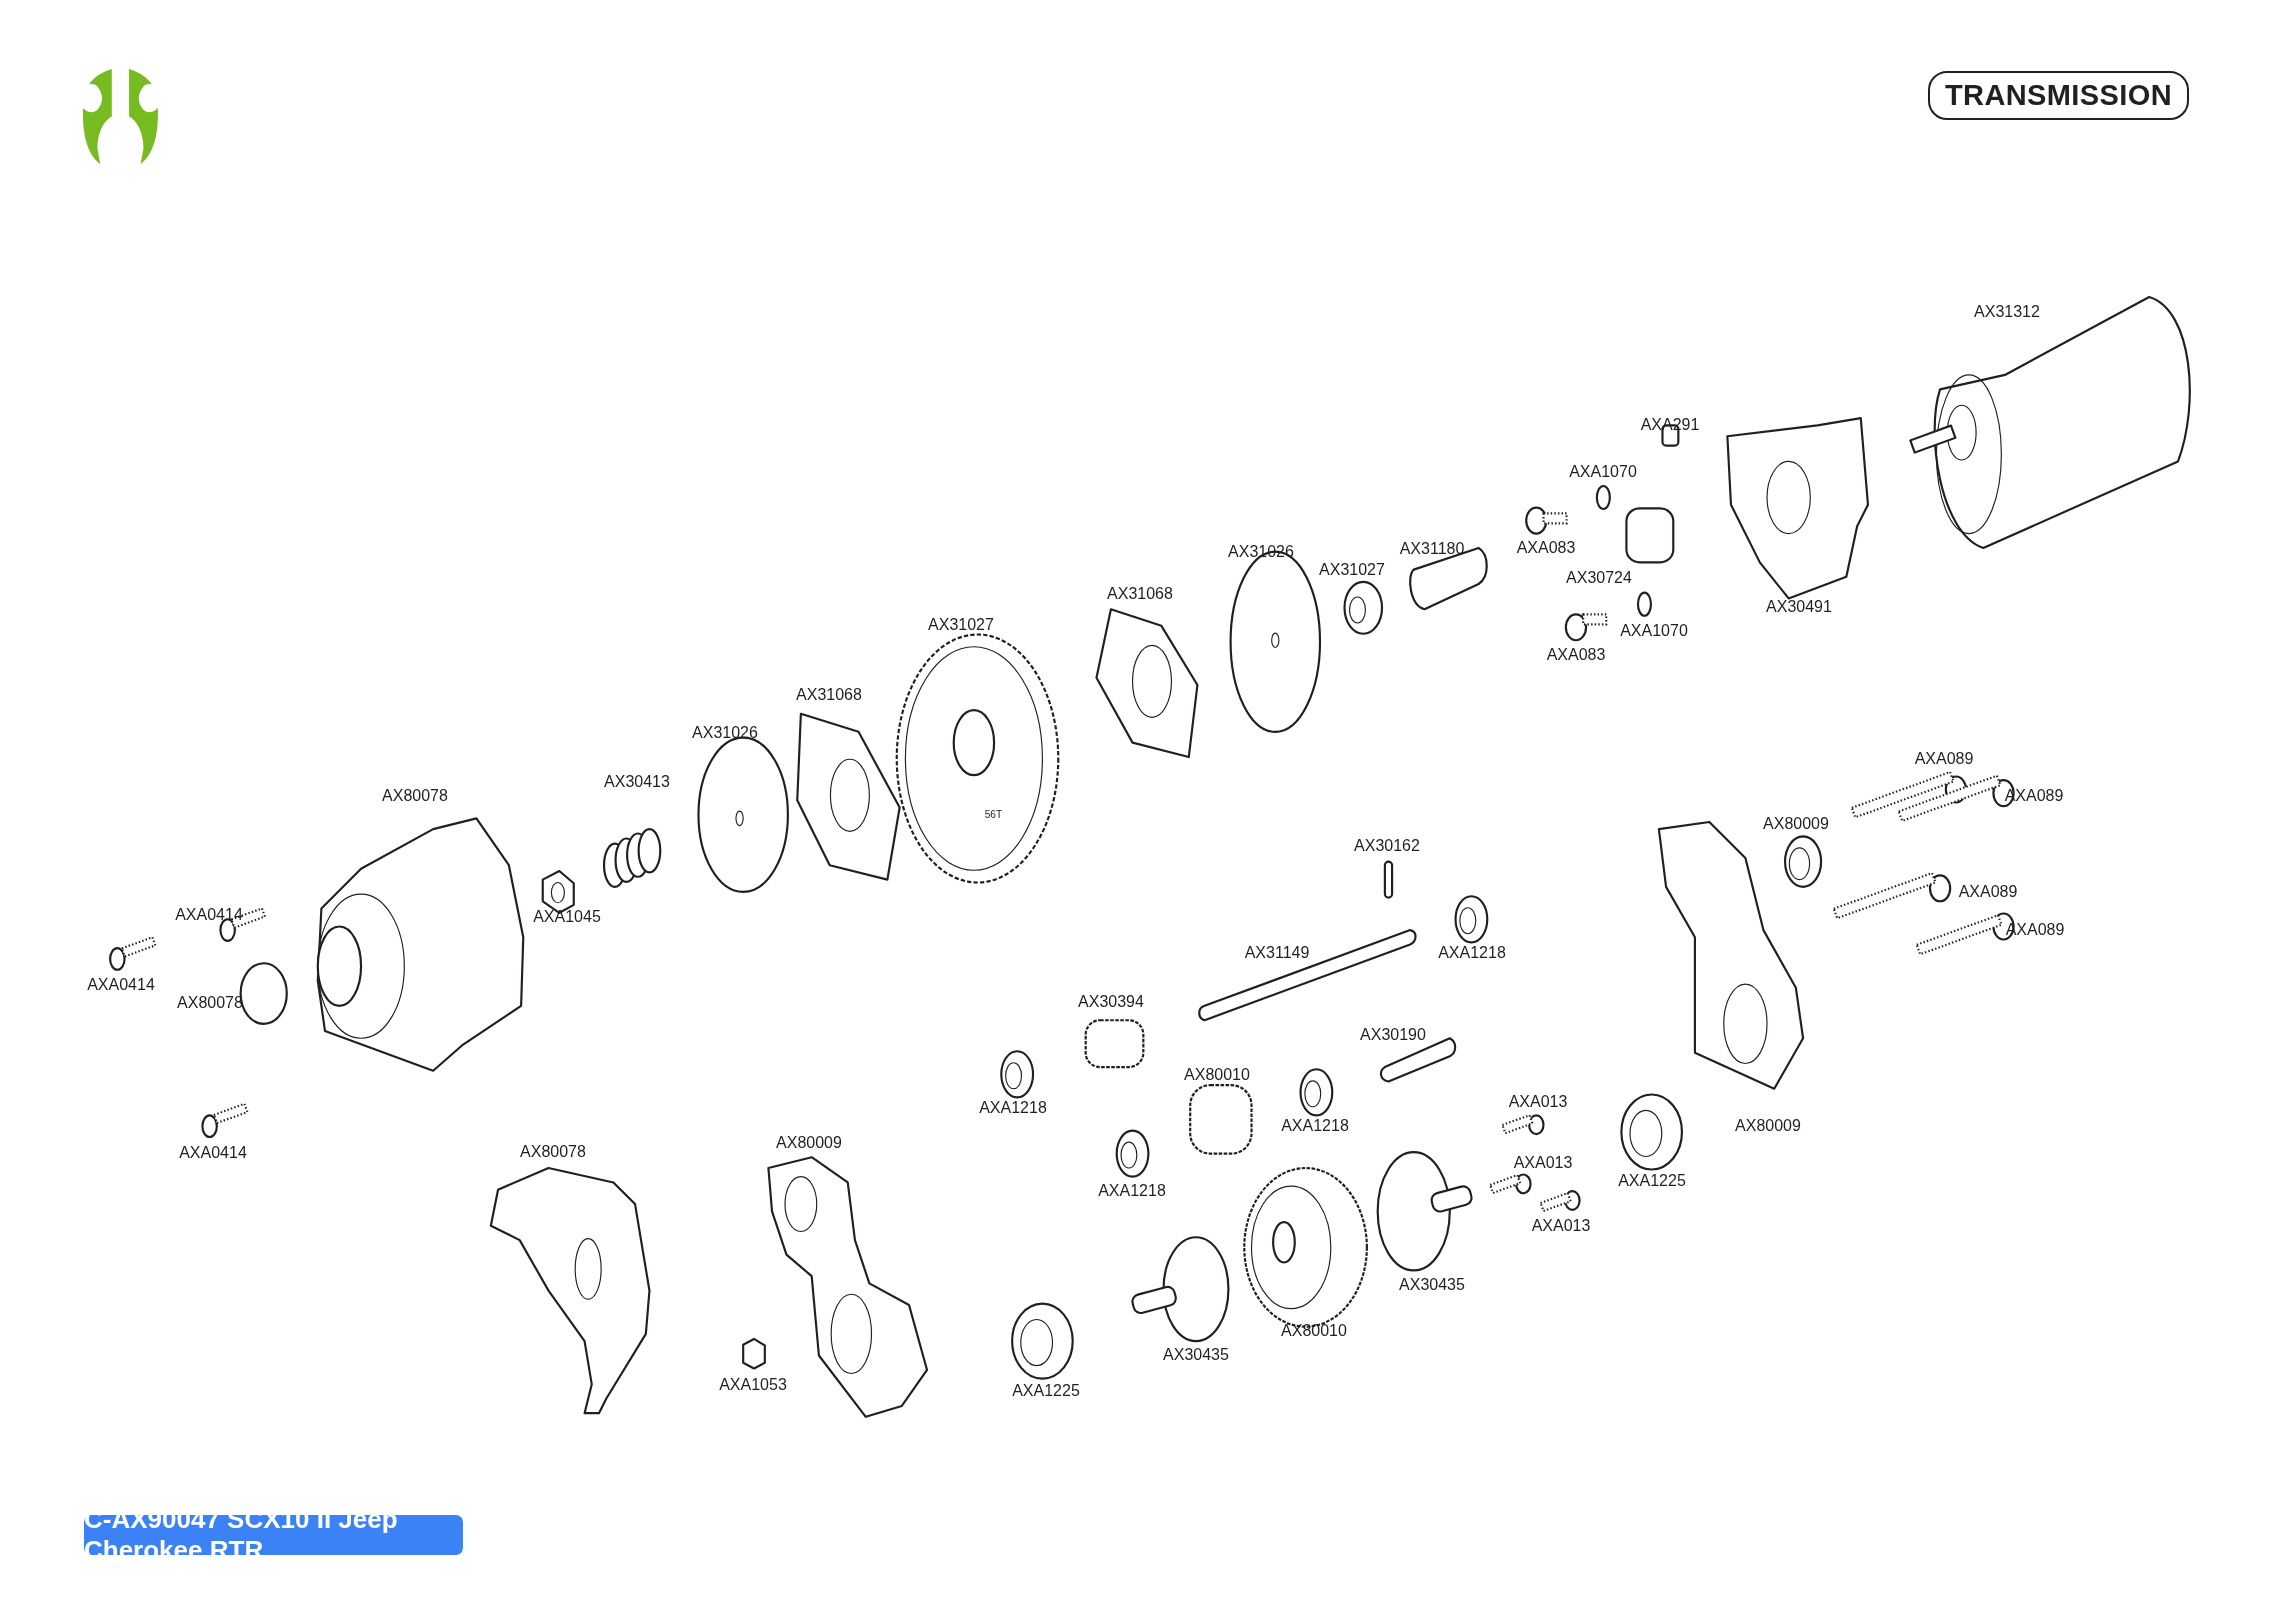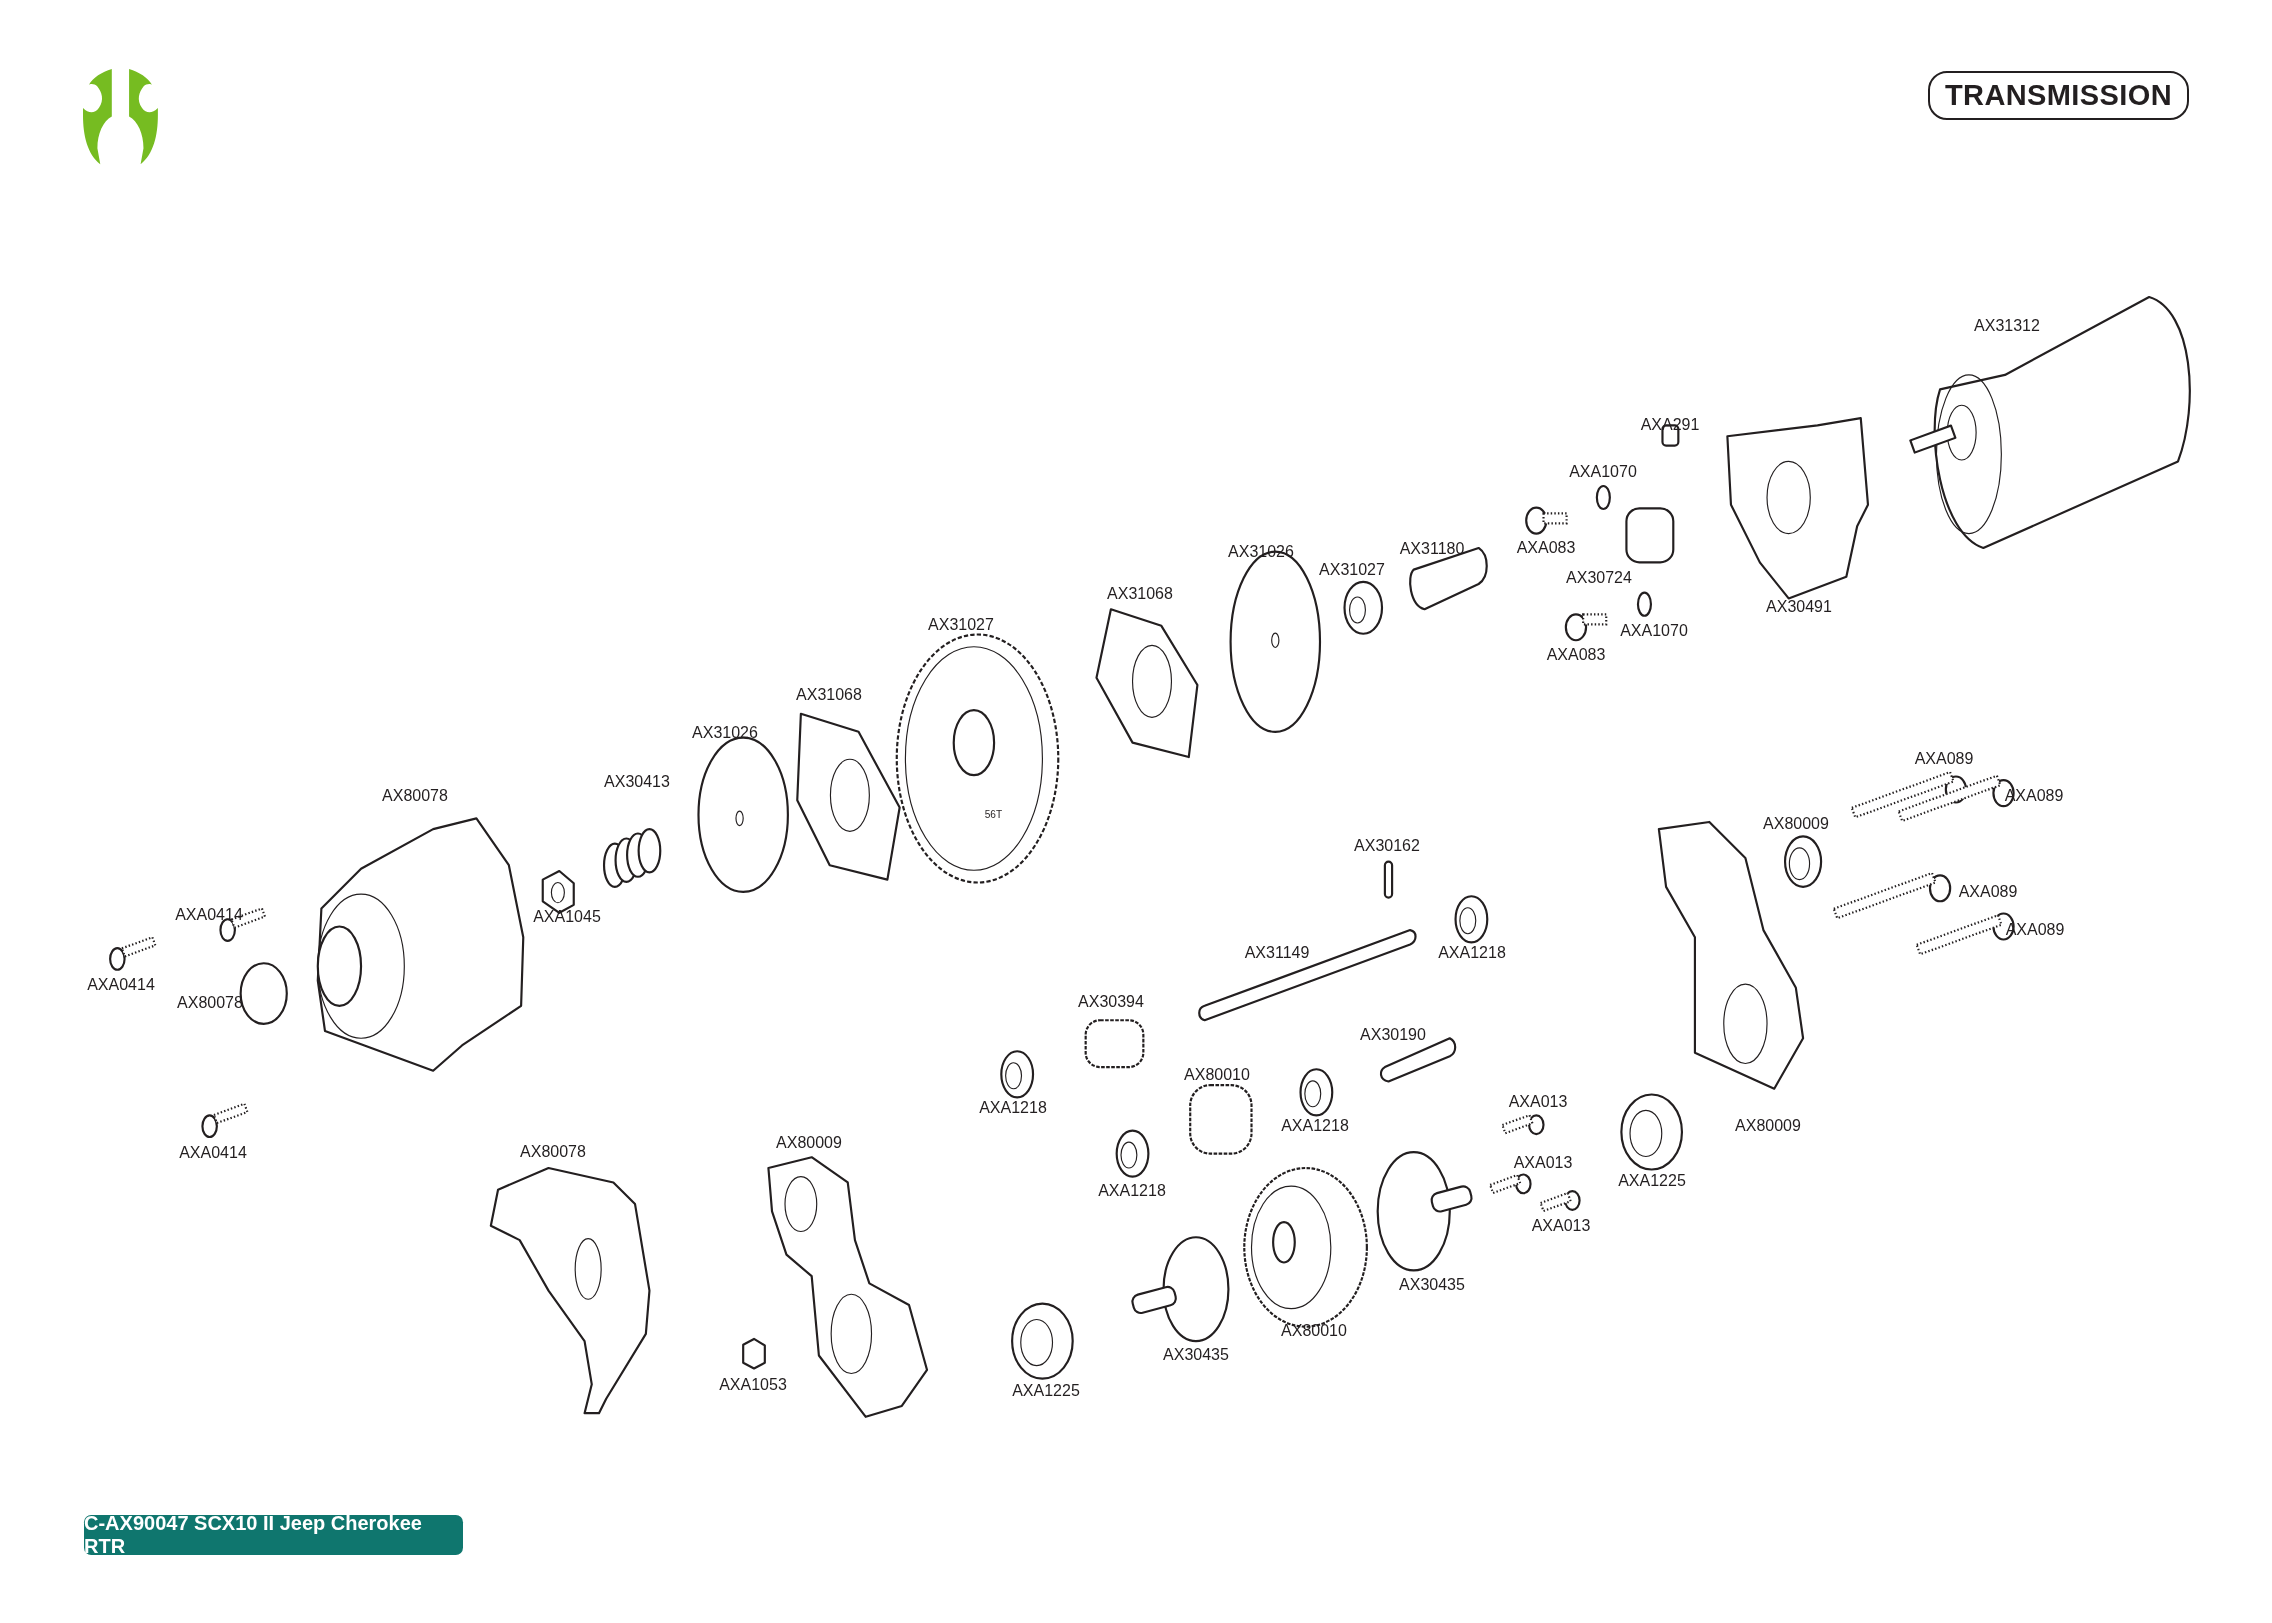--- a/index.html
+++ b/index.html
@@ -5,22 +5,22 @@
   html, body { margin: 0; padding: 0; background: #ffffff; }
   body { width: 2273px; height: 1623px; position: relative; overflow: hidden;
          font-family: "Liberation Sans", "DejaVu Sans", sans-serif; color: #231f20; }
   .logo { position: absolute; left: 83px; top: 69px; width: 447px; height: 101px; }
   .logo-text { position: absolute; left: 126px; top: -7.2px; font-family: "DejaVu Sans", sans-serif;
                font-weight: bold; font-size: 107px; letter-spacing: 2.9px; color: #54585a; line-height: 1; }
   .title-box { position: absolute; left: 1928px; top: 71px; width: 257px; height: 45px;
                border: 2.2px solid #231f20; border-radius: 19px; display: flex; align-items: center;
                justify-content: center; font-weight: bold; font-size: 29px; letter-spacing: 0.4px; }
   .footer-box { position: absolute; left: 84px; top: 1515px; width: 379px; height: 40px;
-                background: #0f766e; color: #ffffff; border-radius: 7.2px; display: flex;
-                align-items: center; justify-content: center; font-weight: bold; font-size: 20px; }
+                background: #3b82f6; color: #ffffff; border-radius: 7.2px; display: flex;
+                align-items: center; justify-content: center; font-weight: bold; font-size: 26px; }
   svg.diagram { position: absolute; left: 0; top: 0; width: 2273px; height: 1623px; }
   .part-label { position: absolute; font-family: "Liberation Sans", sans-serif; font-size: 16px;
                 white-space: nowrap; transform: translate(-50%, -50%); color: #231f20; cursor: pointer; }
   .ol { fill: #ffffff; stroke: #231f20; stroke-width: 3; stroke-linejoin: round; }
   .thin { fill: none; stroke: #231f20; stroke-width: 1.6; }
   .thread { fill: #ffffff; stroke: #231f20; stroke-width: 3; stroke-dasharray: 2 3; }
 </style>
 </head>
 <body>
 
@@ -187,21 +187,21 @@
 
   <ellipse class="ol" cx="1810" cy="1730" rx="85" ry="110" stroke-dasharray="5 2" stroke-width="4"></ellipse>
   <ellipse class="thin" cx="1790" cy="1730" rx="55" ry="85"></ellipse>
   <ellipse class="ol" cx="1780" cy="1723" rx="15" ry="28"></ellipse>
 
   <ellipse class="ol" cx="1960" cy="1680" rx="50" ry="82"></ellipse>
   <rect class="ol" x="1985" y="1650" width="55" height="26" rx="10" transform="rotate(-15 2012 1663)"></rect>
 </svg>
 
 <div id="labels">
-    <div class="part-label" style="left: 2007px; top: 312px; margin-top: 14px;">AX31312</div>
+    <div class="part-label" style="left: 2007px; top: 312px;">AX31312</div>
     <div class="part-label" style="left: 1670px; top: 425px; text-align: center;">AXA291</div>
     <div class="part-label" style="left: 1603px; top: 472px;">AXA1070</div>
     <div class="part-label" style="left: 1546px; top: 548px;">AXA083</div>
     <div class="part-label" style="left: 1599px; top: 578px;">AX30724</div>
     <div class="part-label" style="left: 1799px; top: 607px;">AX30491</div>
     <div class="part-label" style="left: 1654px; top: 631px;">AXA1070</div>
     <div class="part-label" style="left: 1576px; top: 655px;">AXA083</div>
     <div class="part-label" style="left: 1432px; top: 549px;">AX31180</div>
     <div class="part-label" style="left: 1261px; top: 552px;">AX31026</div>
     <div class="part-label" style="left: 1352px; top: 570px;">AX31027</div>

